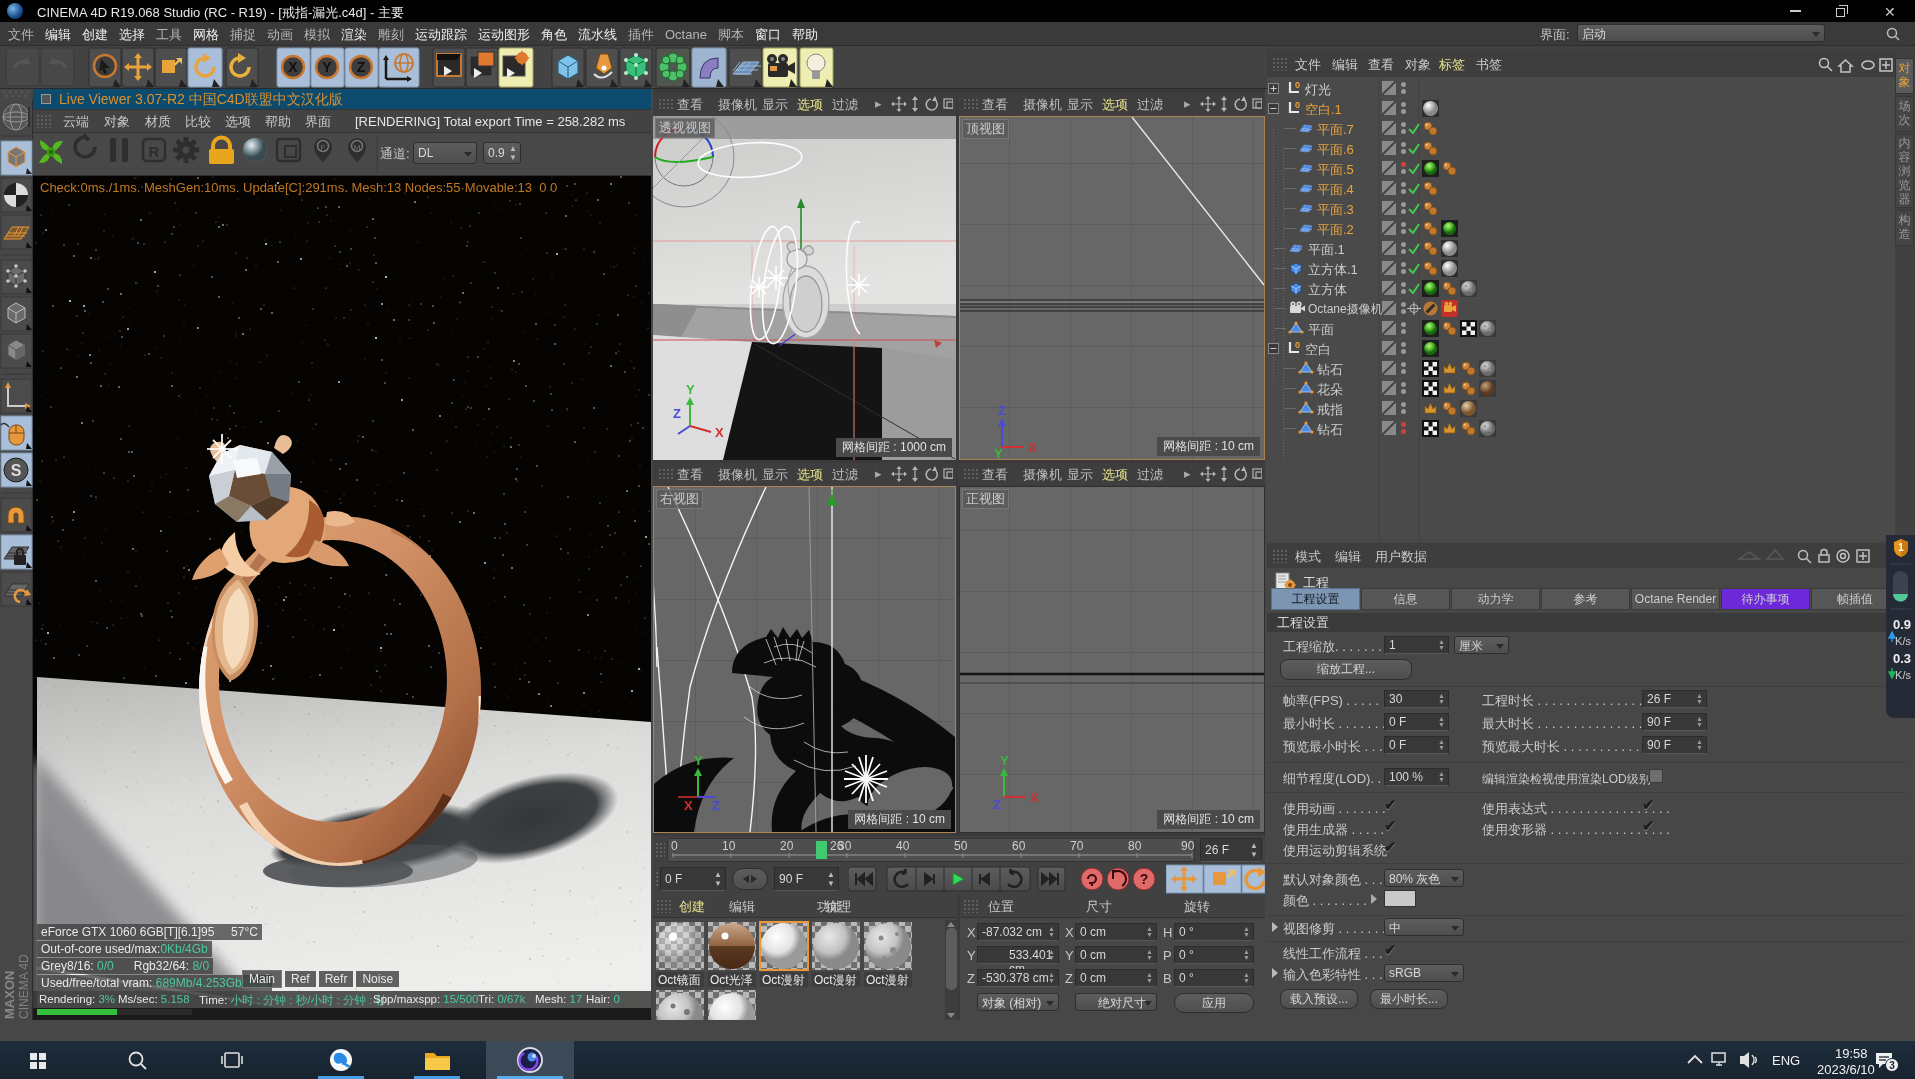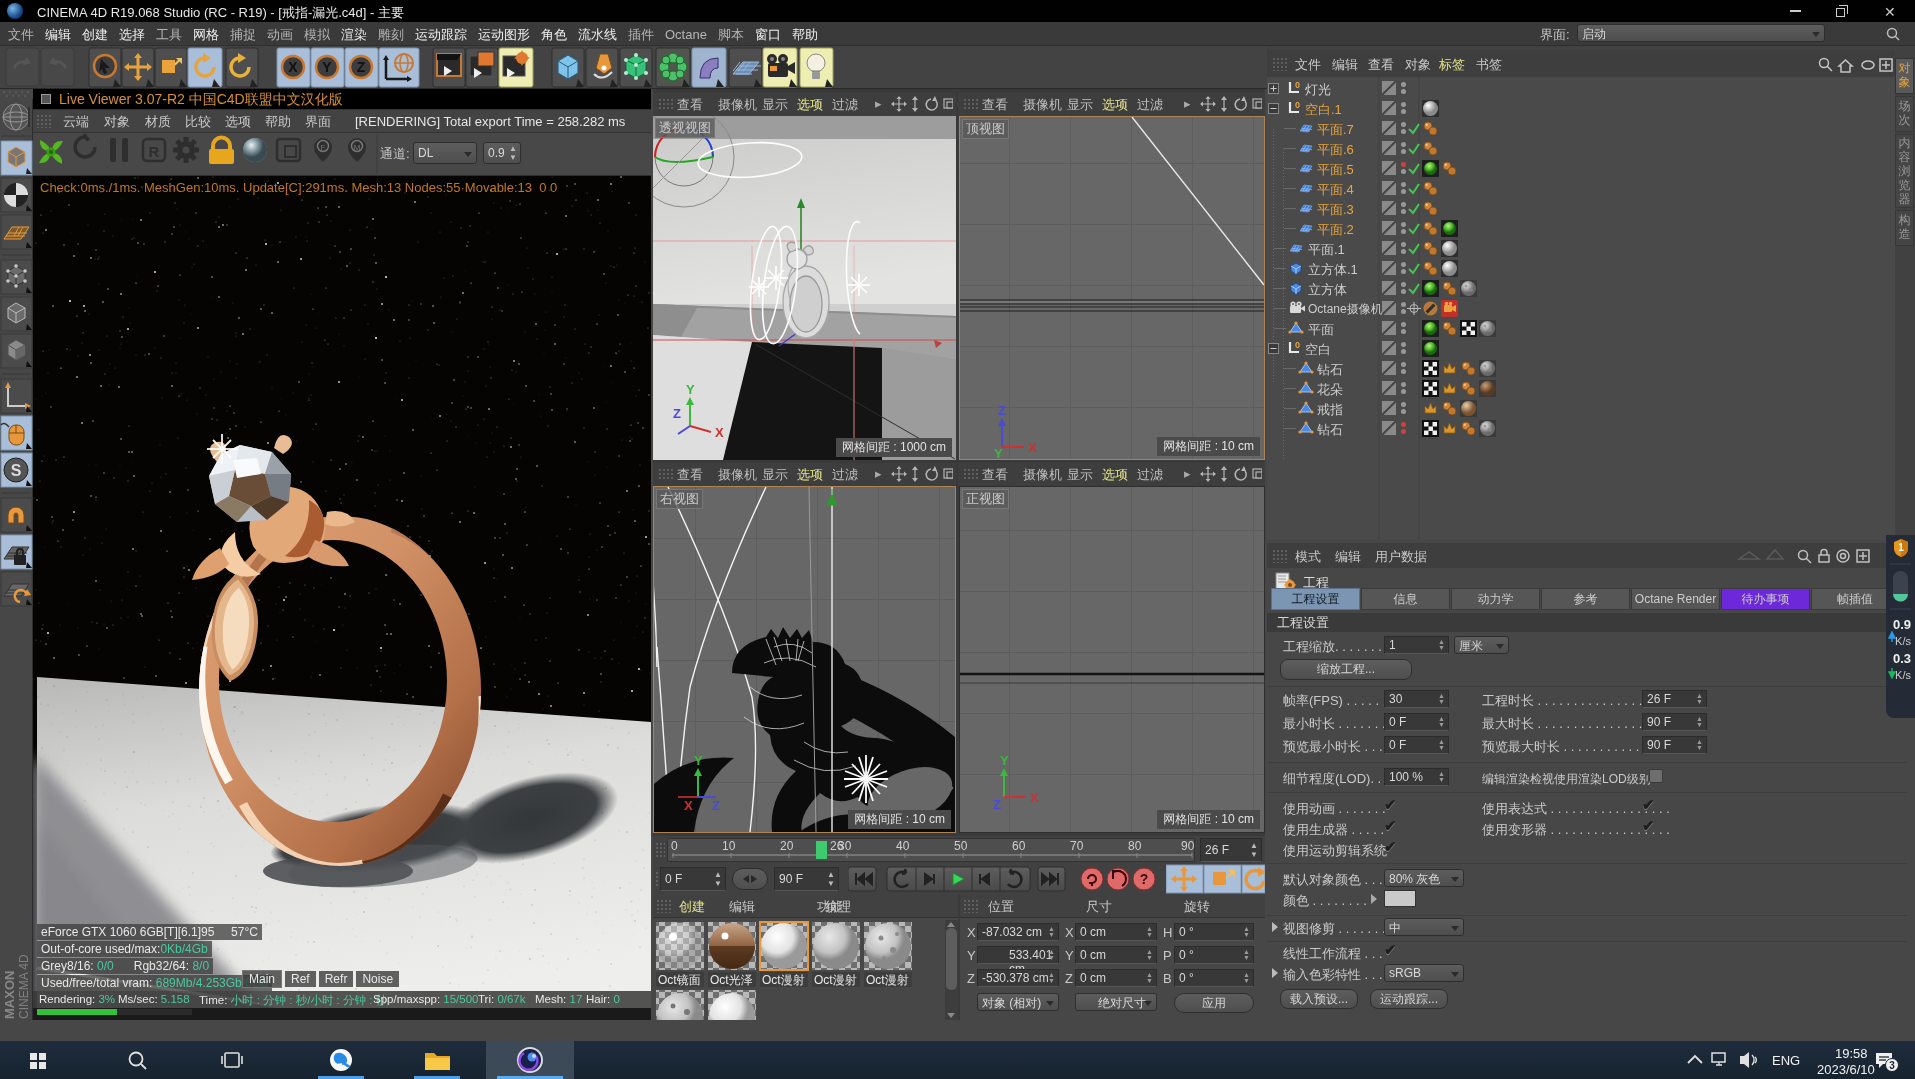--- a/index.html
+++ b/index.html
@@ -305,21 +305,21 @@
       <path d="M27 500 l4 6 -7 1 z" fill="#e8983c"></path>
       <path d="M27 510 l5 6 -6 0 z" fill="#111"></path>
 
       <text x="14" y="930" font-size="13" font-weight="bold" fill="#888" font-family="Liberation Sans" transform="rotate(-90 14 930)">MAXON</text>
       <text x="28" y="930" font-size="12" fill="#808080" font-family="Liberation Sans" transform="rotate(-90 28 930)">CINEMA 4D</text>
     </svg>
   </div>
 
   <div class="abs" id="liveviewer" style="left:33px;top:89px;width:618px;height:931px;background:#3f3f3f;">
 
-    <div class="abs" style="left:0;top:0;width:618px;height:21px;background:#000000;border-bottom:1px solid #333;">
+    <div class="abs" style="left:0;top:0;width:618px;height:21px;background:#0c4a6e;border-bottom:1px solid #333;">
       <div class="abs" style="left:8px;top:5px;width:10px;height:10px;border:1px solid #999;background:#555;"></div>
       <div class="abs" style="left:26px;top:2px;color:#d9902f;font-size:14px;">Live Viewer 3.07-R2 中国C4D联盟中文汉化版</div>
     </div>
 
     <div class="abs" style="left:0;top:21px;width:618px;height:23px;background:#434343;border-bottom:1px solid #333;">
       <div class="abs dots" style="left:3px;top:4px;width:16px;height:14px;"></div>
       <div class="abs menutxt" style="left:30px;top:3px;"><span style="margin-right:15px;">云端</span><span style="margin-right:15px;">对象</span><span style="margin-right:14px;">材质</span><span style="margin-right:14px;">比较</span><span style="margin-right:14px;">选项</span><span style="margin-right:14px;">帮助</span><span>界面</span></div>
       <div class="abs" style="left:322px;top:4px;color:#e6e6e6;font-size:13px;">[RENDERING] Total export Time = 258.282 ms</div>
     </div>
 
@@ -3237,21 +3237,21 @@
       <div class="abs" style="left:5px;top:382px;width:0;height:0;border-top:5px solid transparent;border-bottom:5px solid transparent;border-left:6px solid #bbb;"></div>
       <div class="abs menutxt" style="left:16px;top:380px;white-space:pre;">视图修剪 . . . . . . .</div>
       <div class="drop" style="left:117px;top:378px;width:80px;">中<span class="darr"></span></div>
       <div class="abs" style="left:0;top:401px;width:640px;height:1px;background:#3e3e3e;"></div>
       <div class="abs menutxt" style="left:16px;top:405px;white-space:pre;">线性工作流程 . . .</div>
         <div class="abs" style="left:117px;top:401px;"><span style="color:#1e1e1e;font-size:15px;font-weight:bold;text-shadow:0 1px 0 rgba(255,255,255,.3);">✔</span></div>
       <div class="abs" style="left:5px;top:428px;width:0;height:0;border-top:5px solid transparent;border-bottom:5px solid transparent;border-left:6px solid #bbb;"></div>
       <div class="abs menutxt" style="left:16px;top:426px;white-space:pre;">输入色彩特性 . . .</div>
       <div class="drop" style="left:117px;top:424px;width:80px;">sRGB<span class="darr"></span></div>
       <div class="btn" style="left:13px;top:449px;width:78px;height:20px;line-height:18px;">载入预设...</div>
-      <div class="btn" style="left:103px;top:449px;width:78px;height:20px;line-height:18px;">运动跟踪...</div>
+      <div class="btn" style="left:103px;top:449px;width:78px;height:20px;line-height:18px;">最小时长...</div>
     </div>
 
     <div class="abs" style="left:619px;top:489px;width:29px;height:183px;background:#252b36;border-radius:0 0 0 8px;">
       <svg width="29" height="183">
         <path d="M8 7 l7 -3 7 3 0 7 q0 5 -7 8 q-7 -3 -7 -8 z" fill="#e8941e"></path>
         <path d="M15 4 l7 3 0 7 q0 5 -7 8 z" fill="#c87a10"></path>
         <text x="15" y="16" font-size="10" font-weight="bold" fill="#fff" text-anchor="middle" font-family="Liberation Sans">1</text>
         <line x1="4" y1="29" x2="25" y2="29" stroke="#3a4150"></line>
         <rect x="7" y="36" width="15" height="31" rx="7.5" fill="#3c434e"></rect>
         <path d="M7 59 a7.5 7.5 0 0 0 15 0 z" fill="#52c79a"></path>

